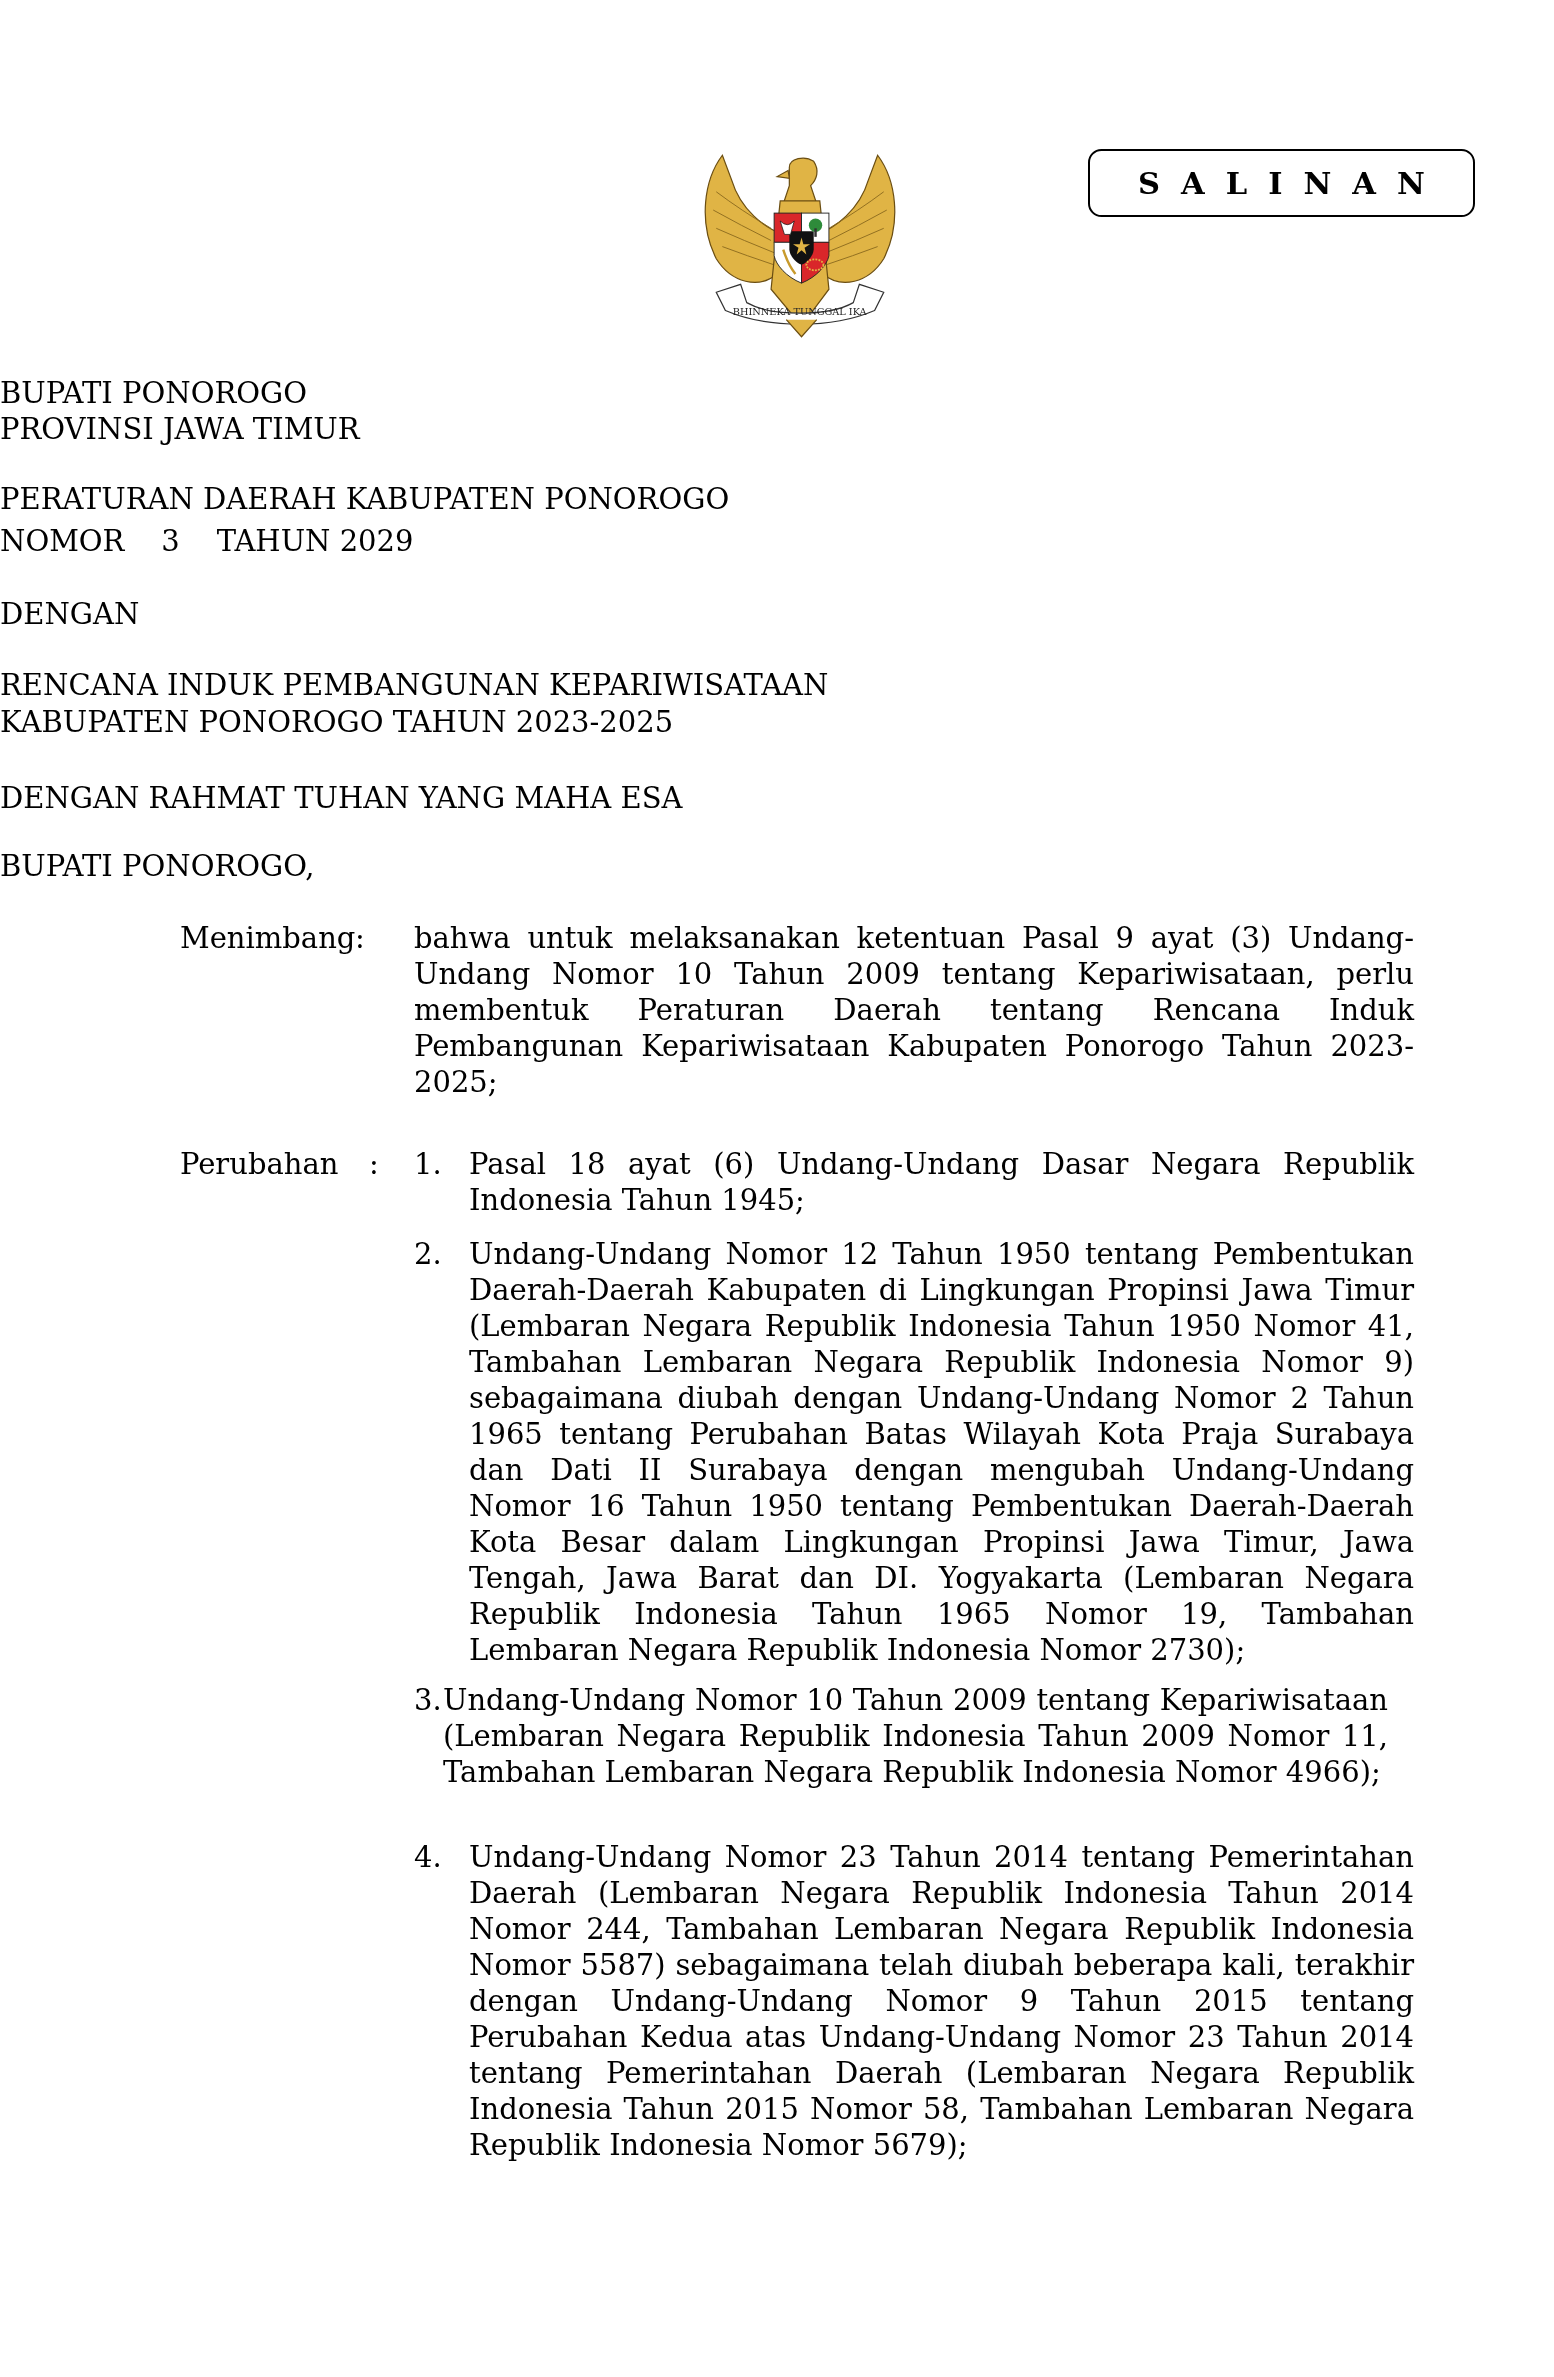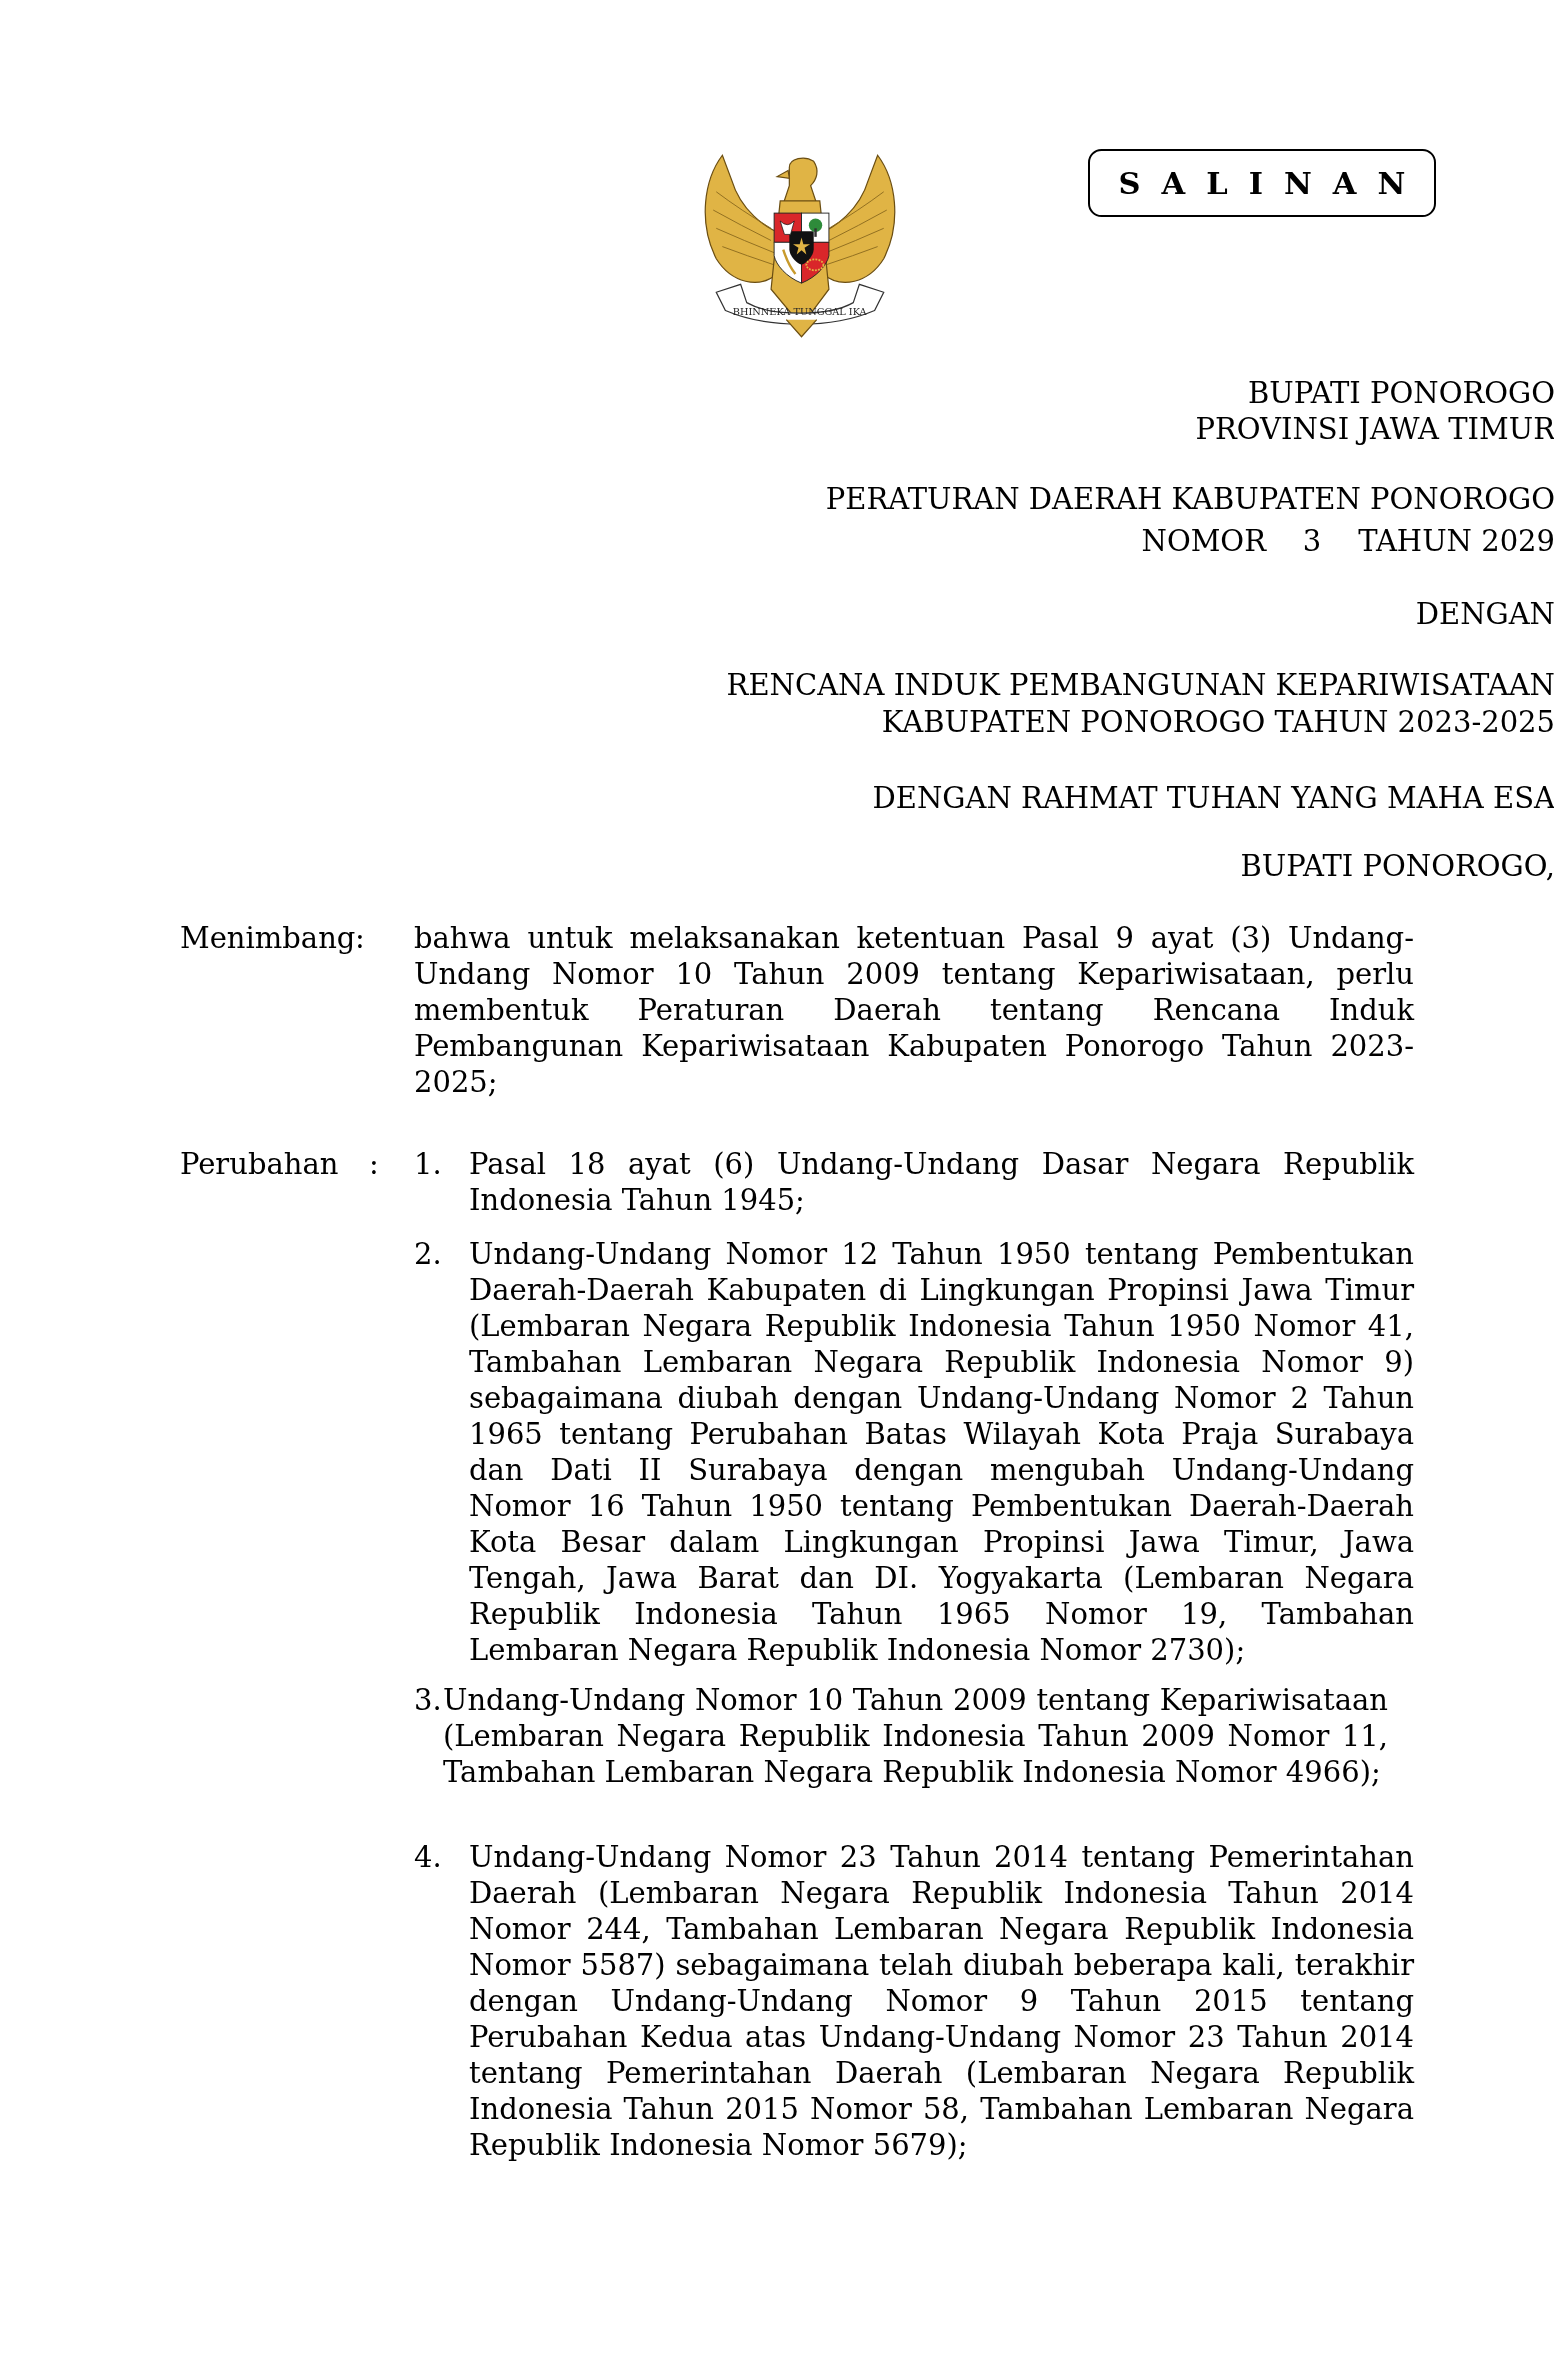--- a/index.html
+++ b/index.html
@@ -2,27 +2,27 @@
 <html style="font-size:9.8px"><head>
 <meta charset="utf-8">
 <style>
   html, body { margin: 0; padding: 0; background: #ffffff; }
   body { width: 1555px; height: 2377px; position: relative; overflow: hidden;
          font-family: "DejaVu Serif", "Liberation Serif", serif; color: #000; }
   .page { position: absolute; left: 0; top: 0; width: 1555px; height: 2377px; background: #fff; }
 
   .emblem { position: absolute; left: 698px; top: 143px; width: 204px; height: 195px; }
 
-  .stamp { position: absolute; left: 1088px; top: 149px; width: 348px; height: 68px;
+  .stamp { position: absolute; left: 1088px; top: 149px; width: 387px; height: 68px;
            border: 2.4px solid #000; border-radius: 13.4px; box-sizing: border-box;
            display: flex; align-items: center; justify-content: center; }
   .stamp span { font-family: "DejaVu Serif", serif; font-weight: bold; font-size: 30.5px;
                 letter-spacing: 21px; margin-right: -21px; }
 
-  .center { position: absolute; left: 0; width: 1555px; text-align: right;
+  .center { position: absolute; left: 0; width: 1555px; text-align: left;
             font-size: 29px; line-height: 36px; white-space: pre; }
 
   .label { position: absolute; left: 180px; font-size: 29px; line-height: 36px; }
   .colon { position: absolute; font-size: 29px; line-height: 36px; }
 
   .para { position: absolute; font-size: 29px; line-height: 36px;
           text-align: justify; text-align-last: left; }
   .num { position: absolute; font-size: 29px; line-height: 36px; }
 </style>
 </head>

